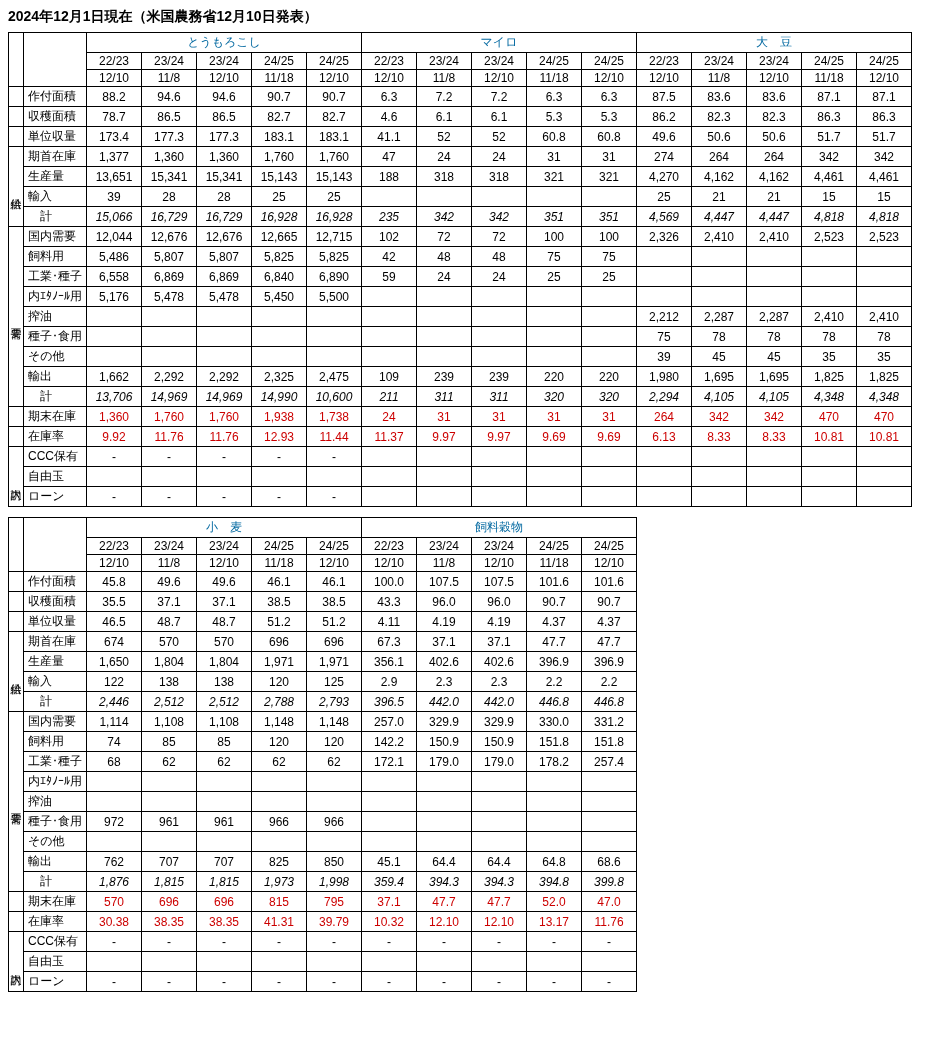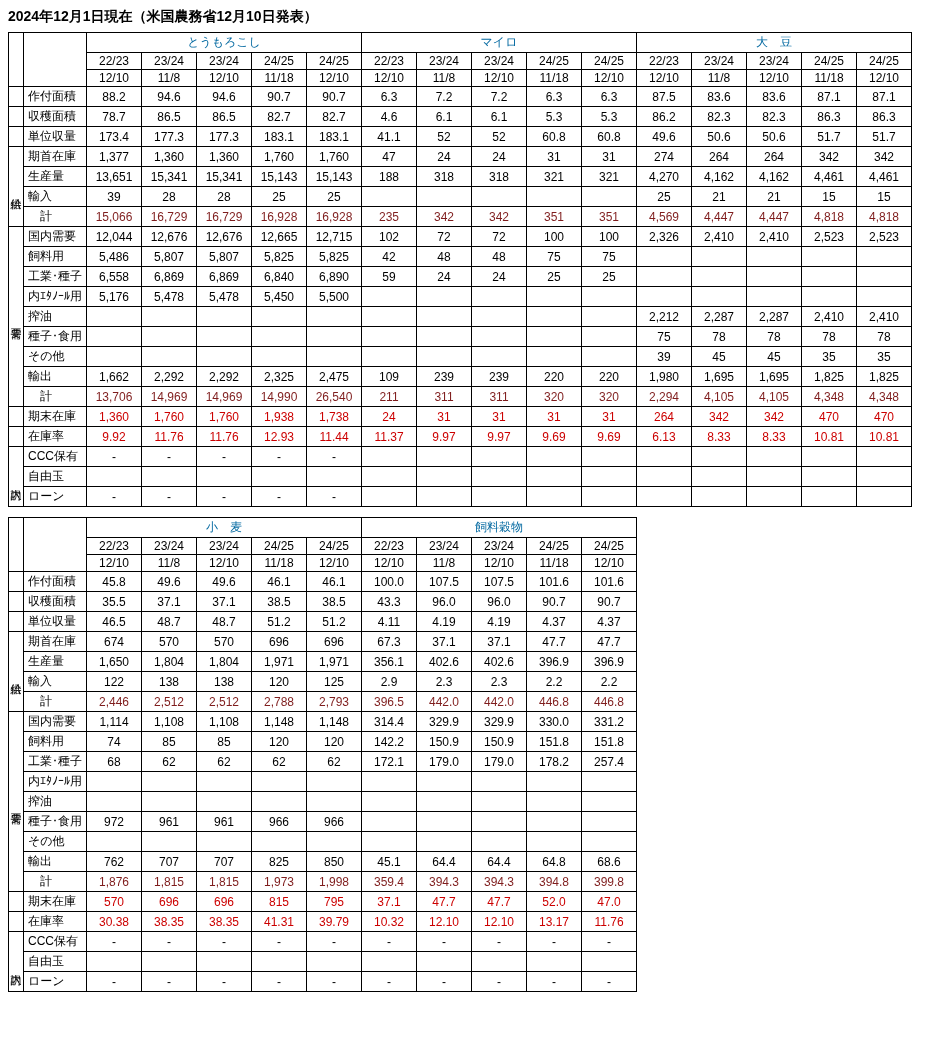--- a/index.html
+++ b/index.html
@@ -38,21 +38,21 @@
   }
   table.data .vlabel span {
     display: inline-block;
     writing-mode: vertical-rl;
     -webkit-writing-mode: vertical-rl;
   }
   .commodity-header {
     color: #0369a1;
     font-weight: normal;
   }
-  .blue { color: #7f1d1d; }
+  .blue { color: #000000; font-style: italic; }
   .red  { color: #cc0000; }
   .num { text-align: right; padding-right: 6px; }
   .num5 { width: 48px; }
   .notes { font-size: 12px; margin-left: 8px; vertical-align: top; display:inline-block; }
   .notes-line { margin-bottom: 4px; }
   .row-flex { display:flex; align-items:flex-start; }
 </style>
 </head>
 <body>
 
@@ -375,21 +375,21 @@
         <td class="num ">1,695</td>
         <td class="num ">1,825</td>
         <td class="num ">1,825</td>
       </tr>
       <tr>
         <td class="rowlabel">　計</td>
         <td class="num blue">13,706</td>
         <td class="num blue">14,969</td>
         <td class="num blue">14,969</td>
         <td class="num blue">14,990</td>
-        <td class="num blue">26,540</td>
+        <td class="num blue">10,600</td>
         <td class="num blue">211</td>
         <td class="num blue">311</td>
         <td class="num blue">311</td>
         <td class="num blue">320</td>
         <td class="num blue">320</td>
         <td class="num blue">2,294</td>
         <td class="num blue">4,105</td>
         <td class="num blue">4,105</td>
         <td class="num blue">4,348</td>
         <td class="num blue">4,348</td>
@@ -619,21 +619,21 @@
           <td class="num blue">446.8</td>
         </tr>
         <tr>
           <td rowspan="9" class="vlabel"><span>需要</span></td>
           <td class="rowlabel">国内需要</td>
           <td class="num ">1,114</td>
           <td class="num ">1,108</td>
           <td class="num ">1,108</td>
           <td class="num ">1,148</td>
           <td class="num ">1,148</td>
-          <td class="num ">314.4</td>
+          <td class="num ">257.0</td>
           <td class="num ">329.9</td>
           <td class="num ">329.9</td>
           <td class="num ">330.0</td>
           <td class="num ">331.2</td>
         </tr>
         <tr>
           <td class="rowlabel">飼料用</td>
           <td class="num ">74</td>
           <td class="num ">85</td>
           <td class="num ">85</td>

